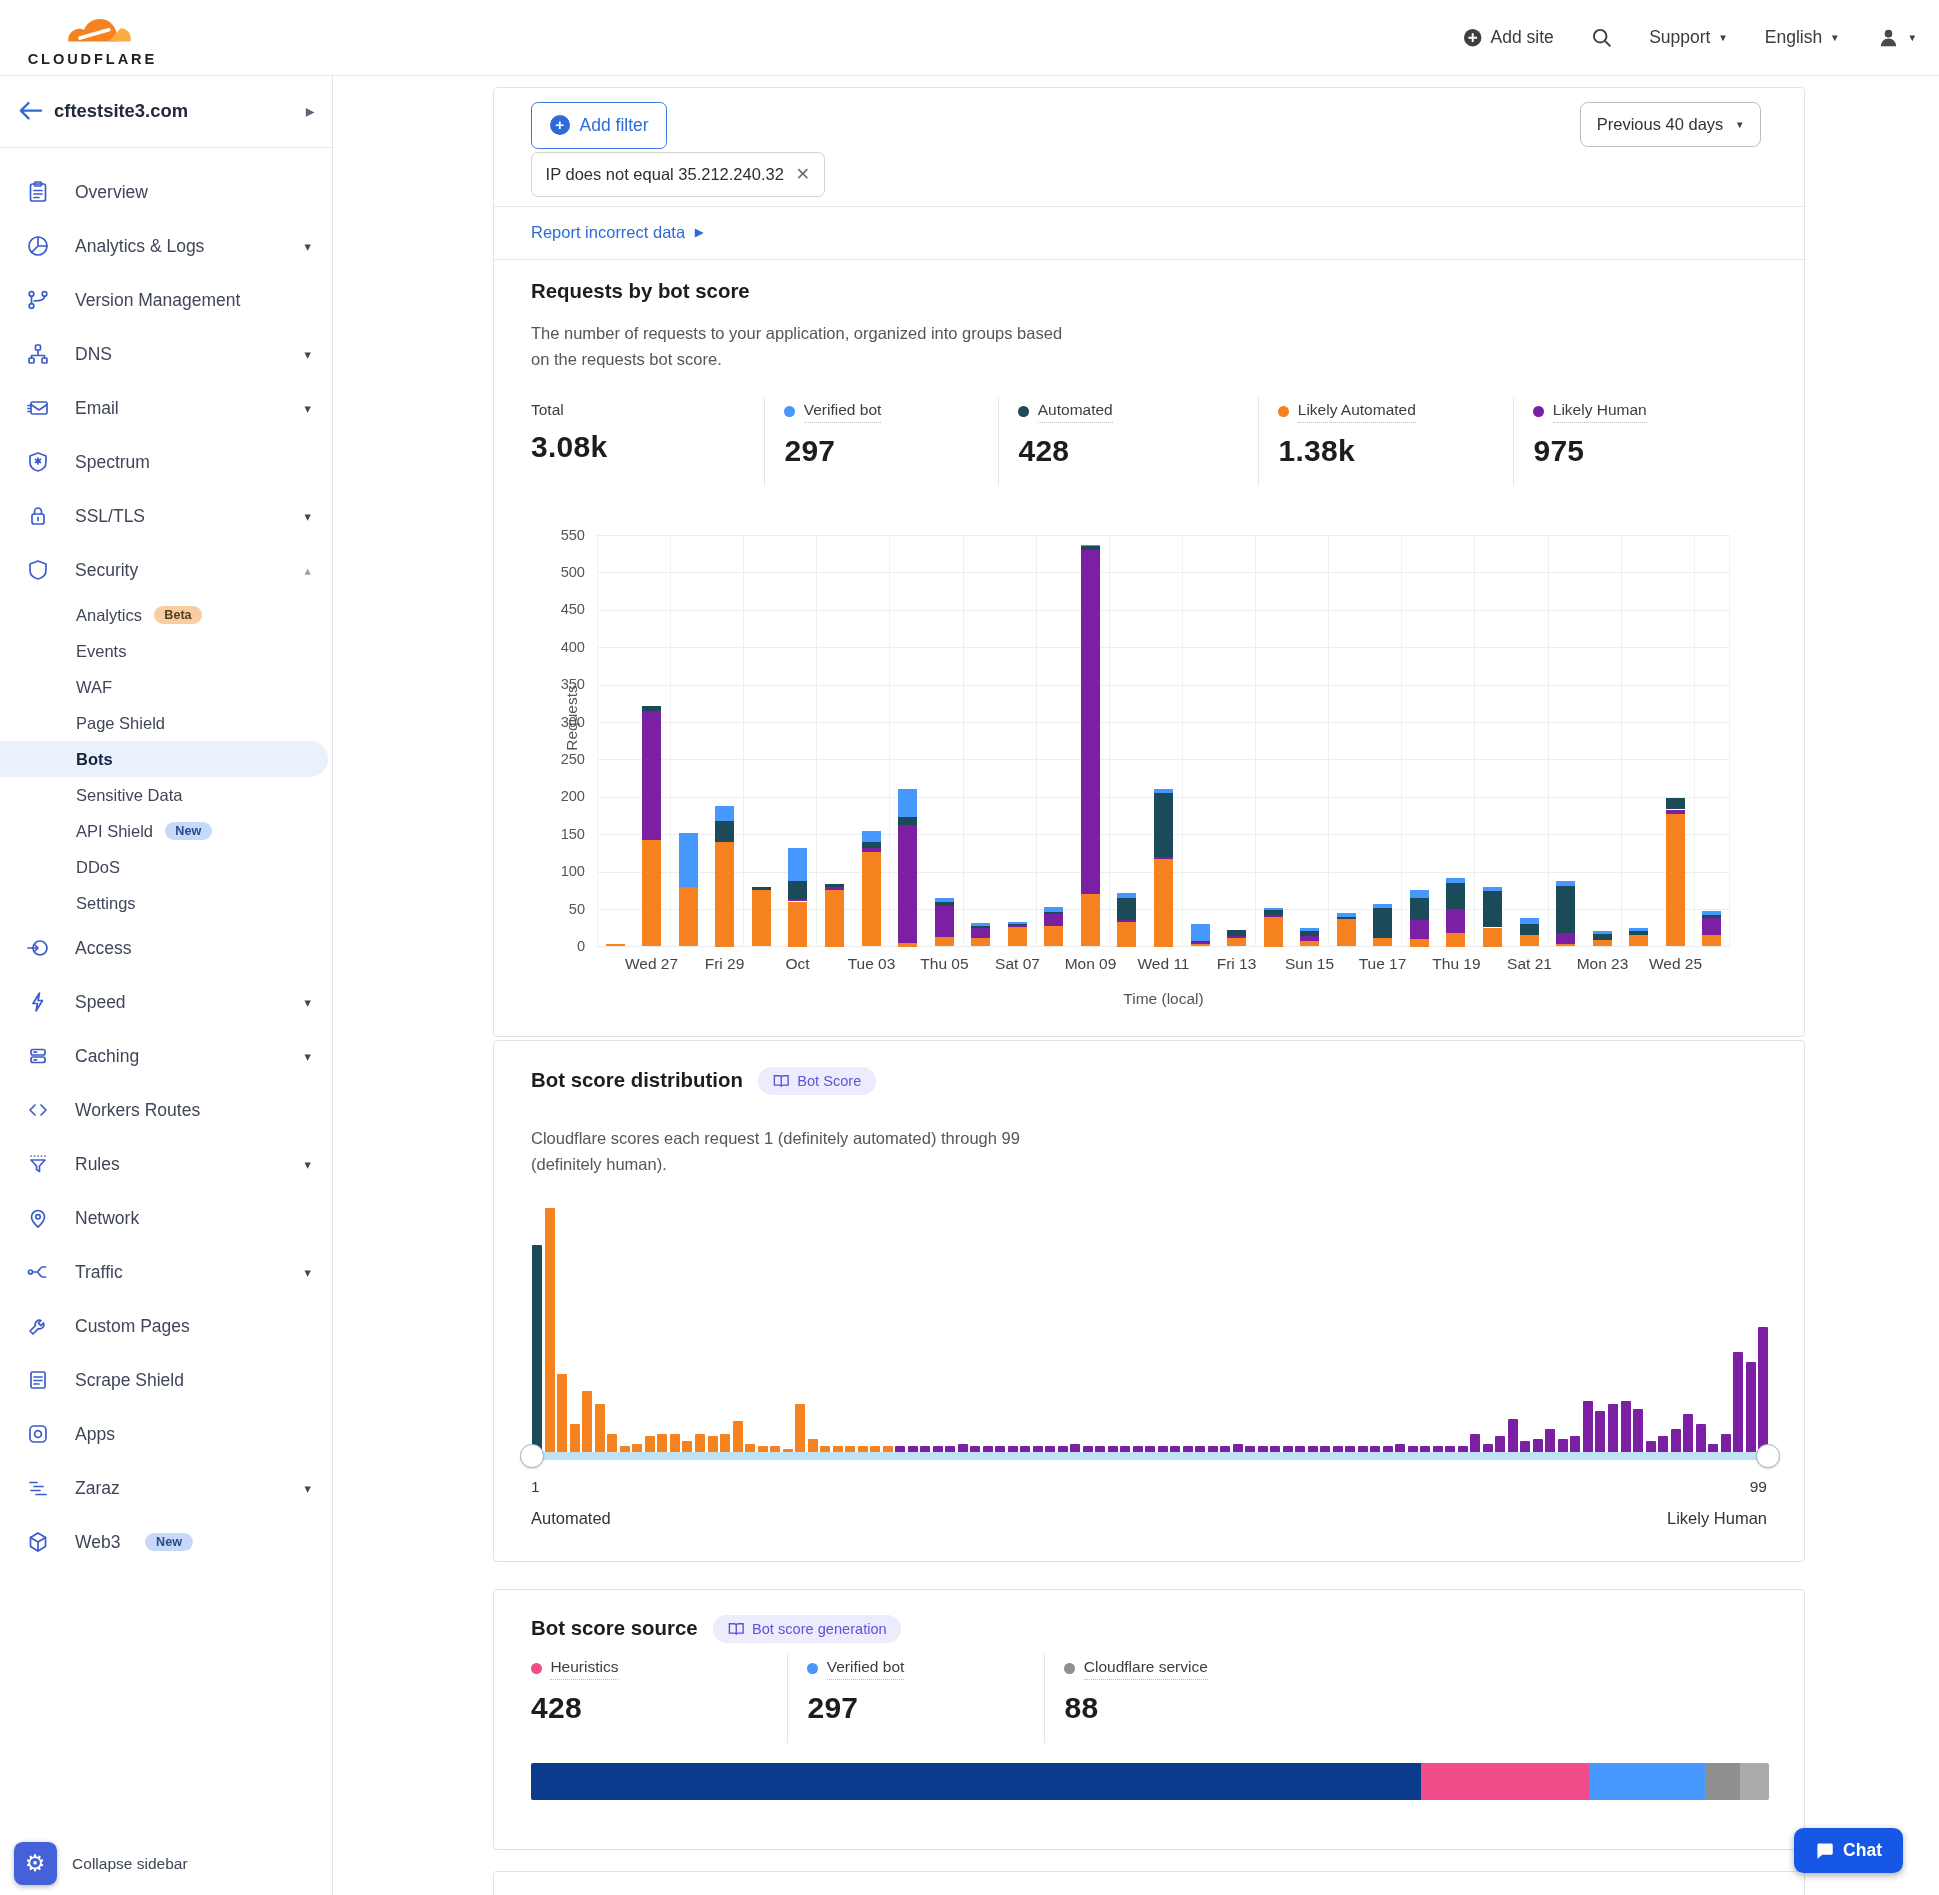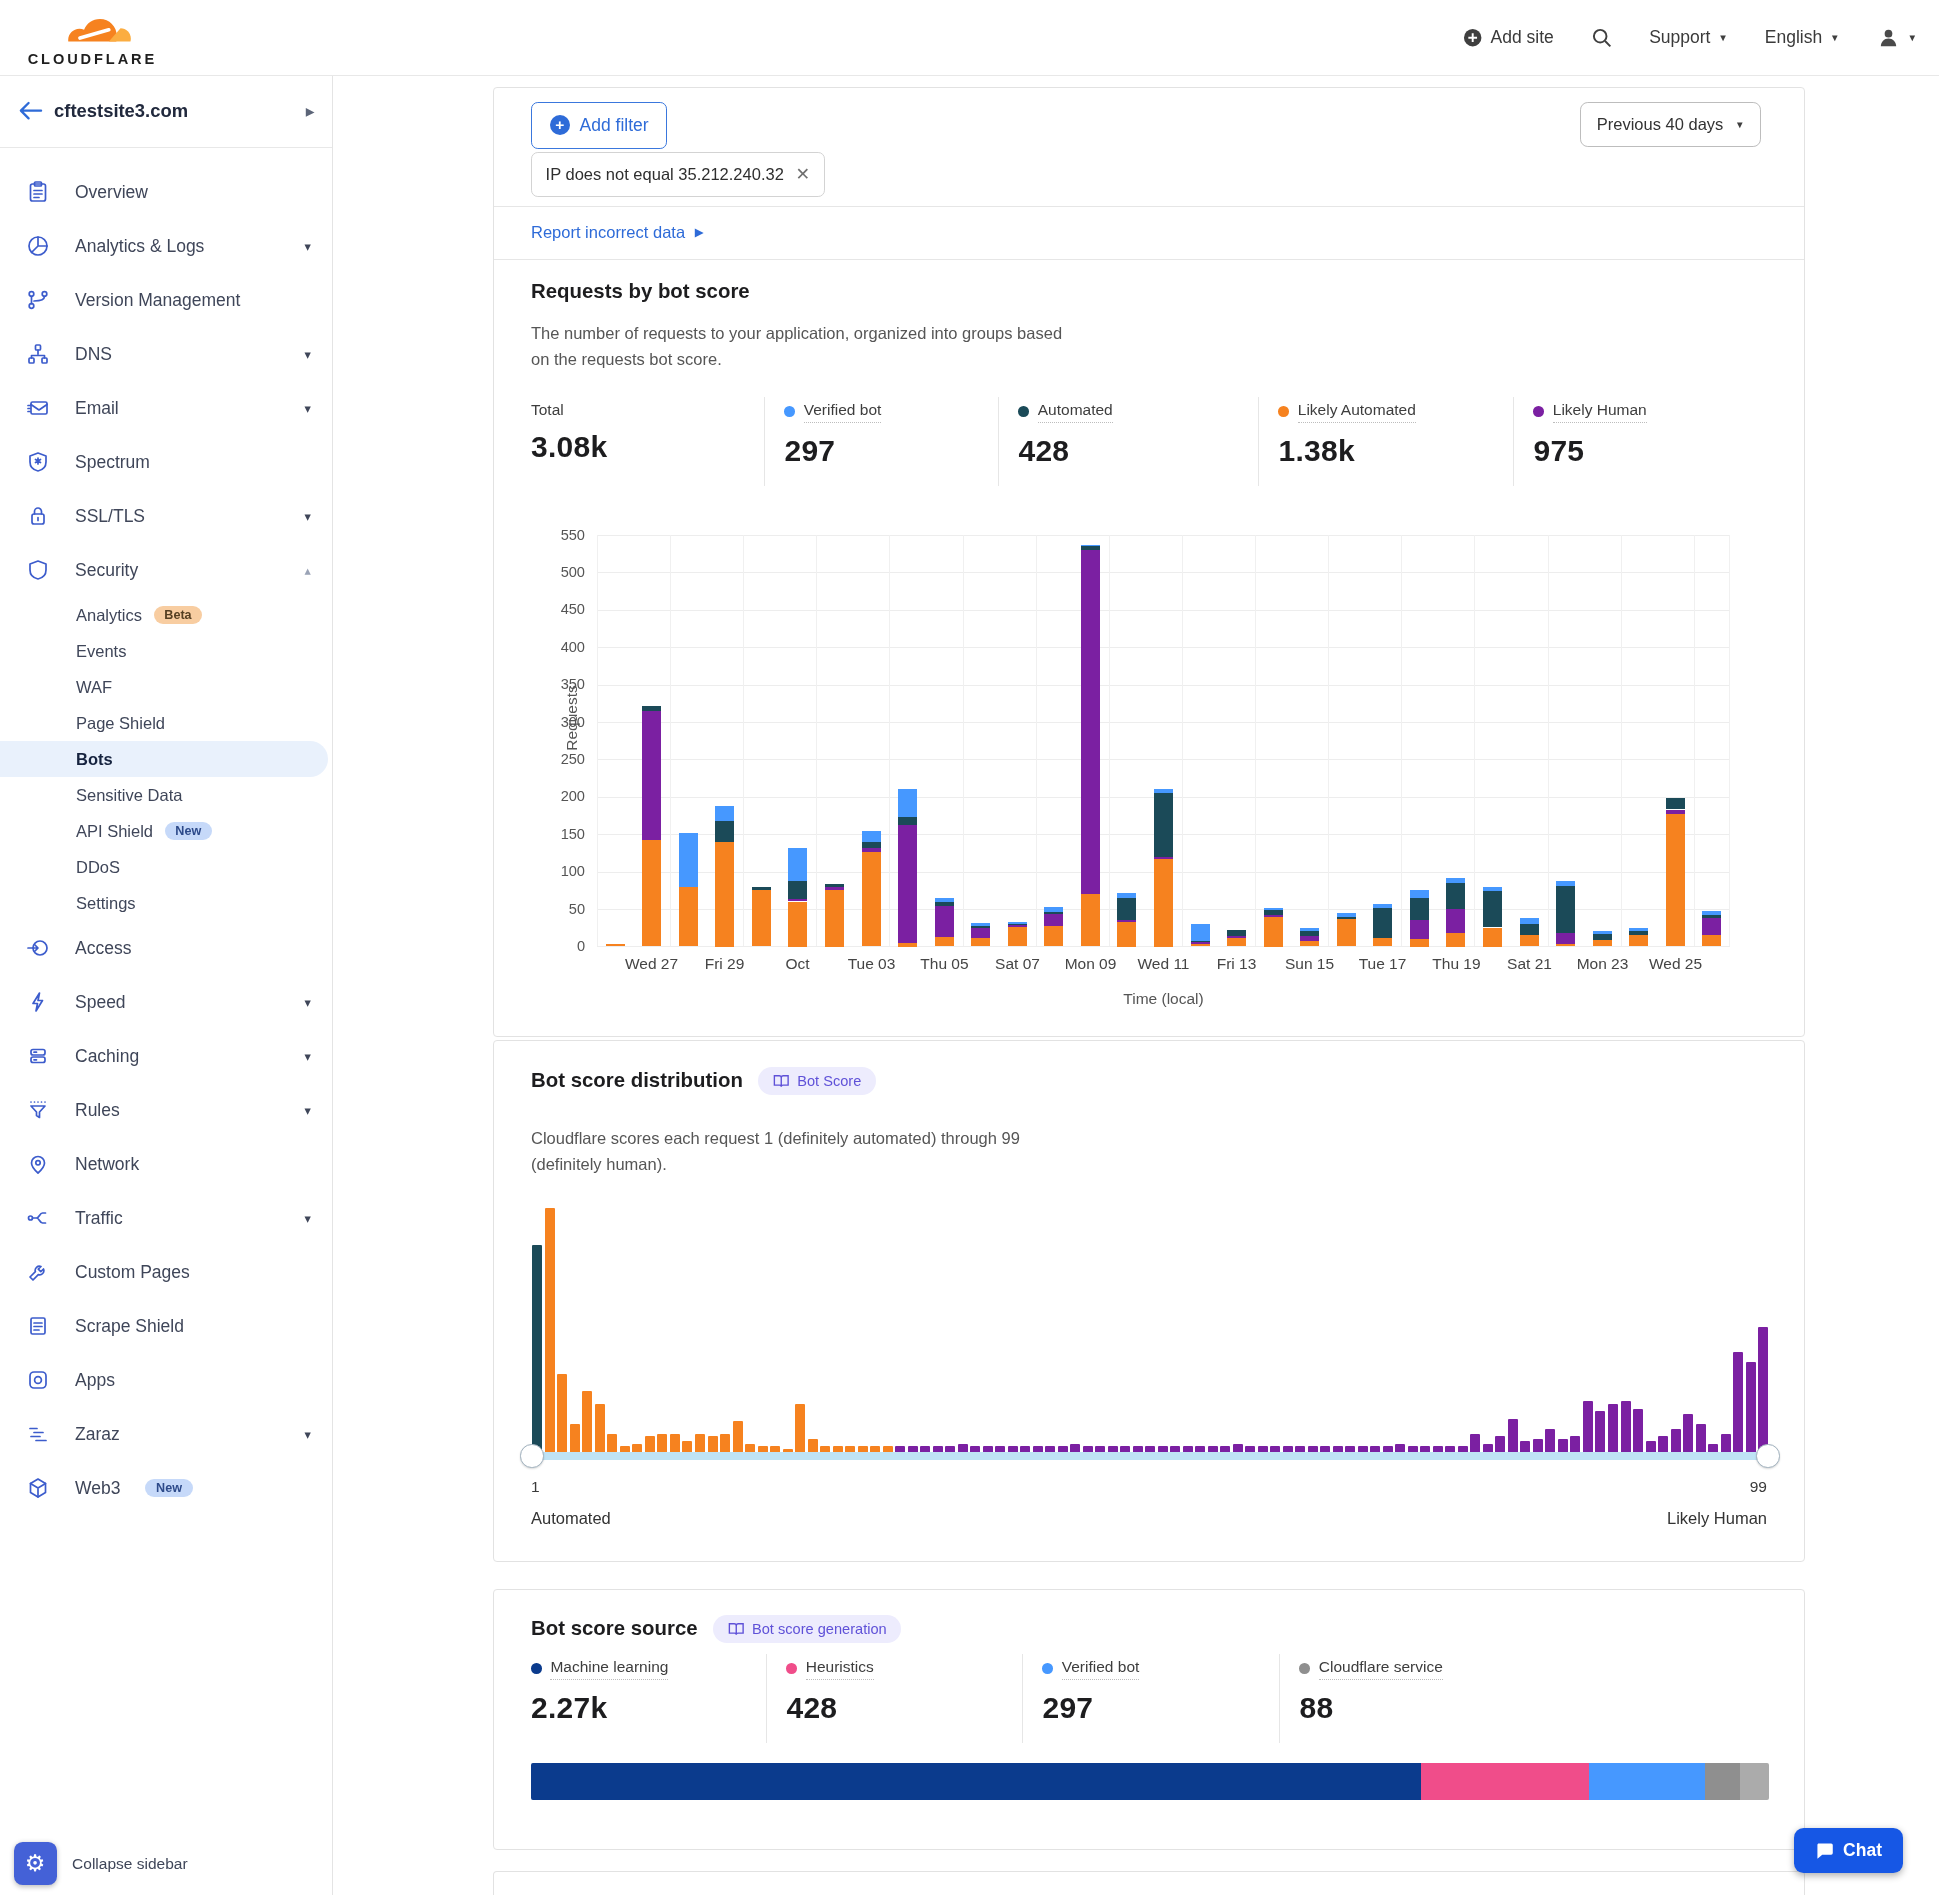--- a/index.html
+++ b/index.html
@@ -282,20 +282,28 @@
         <div class="nav-item">
           <span class="nav-ic">
             <svg viewBox="0 0 24 24" fill="none" stroke="#3c5ccc" stroke-width="1.7" stroke-linecap="round" stroke-linejoin="round">
               <rect x="5" y="5.5" width="14" height="5.5" rx="2"></rect>
               <rect x="5" y="13" width="14" height="5.5" rx="2"></rect>
               <path d="M8 8.2h2.5M8 15.8h2.5"></path>
             </svg>
           </span>
           <span class="nav-label">Caching</span>
           <span class="chev down">▾</span>
+        </div>
+        <div class="nav-item">
+          <span class="nav-ic">
+            <svg viewBox="0 0 24 24" fill="none" stroke="#3c5ccc" stroke-width="1.7" stroke-linecap="round" stroke-linejoin="round">
+              <path d="M9 7l-5 5 5 5M15 7l5 5-5 5"></path>
+            </svg>
+          </span>
+          <span class="nav-label">Workers Routes</span>
         </div>
         <div class="nav-item">
           <span class="nav-ic">
             <svg viewBox="0 0 24 24" fill="none" stroke="#3c5ccc" stroke-width="1.7" stroke-linecap="round" stroke-linejoin="round">
               <path d="M5 8h14l-5.5 6v5.5l-3-2V14z"></path>
               <path d="M5 4h.01M8.5 4h.01M12 4h.01M15.5 4h.01M19 4h.01"></path>
             </svg>
           </span>
           <span class="nav-label">Rules</span>
           <span class="chev down">▾</span>
@@ -732,27 +740,20 @@
       <span class="pill-badge">
         <span class="icon-svg">
           <svg width="16.5" height="14.6" viewBox="0 0 24 20" fill="none" stroke="#5f51d8" stroke-width="2">
               <path d="M2 2h7a3 3 0 0 1 3 3v13a2.5 2.5 0 0 0-2.5-2.5H2zM22 2h-7a3 3 0 0 0-3 3v13a2.5 2.5 0 0 1 2.5-2.5H22z"></path>
             </svg>
         </span>
         <span>Bot score generation</span>
       </span>
     </div>
     <div id="src-stats" class="stats-row">
-        <div class="stat-col" style="width: 235px; box-sizing: border-box;">
-          <div class="stat-label">
-            <span class="stat-dot" style="background:#0b3b8d"></span>
-            <span class="stat-label-text dotted">Machine learning</span>
-          </div>
-          <div class="stat-value">2.27k</div>
-        </div>
         <div class="stat-col" style="width: 256px; box-sizing: border-box;">
           <div class="stat-label">
             <span class="stat-dot" style="background:#f04d8a"></span>
             <span class="stat-label-text dotted">Heuristics</span>
           </div>
           <div class="stat-value">428</div>
         </div>
         <div class="stat-col" style="width: 257px; box-sizing: border-box;">
           <div class="stat-label">
             <span class="stat-dot" style="background:#4698ff"></span>

